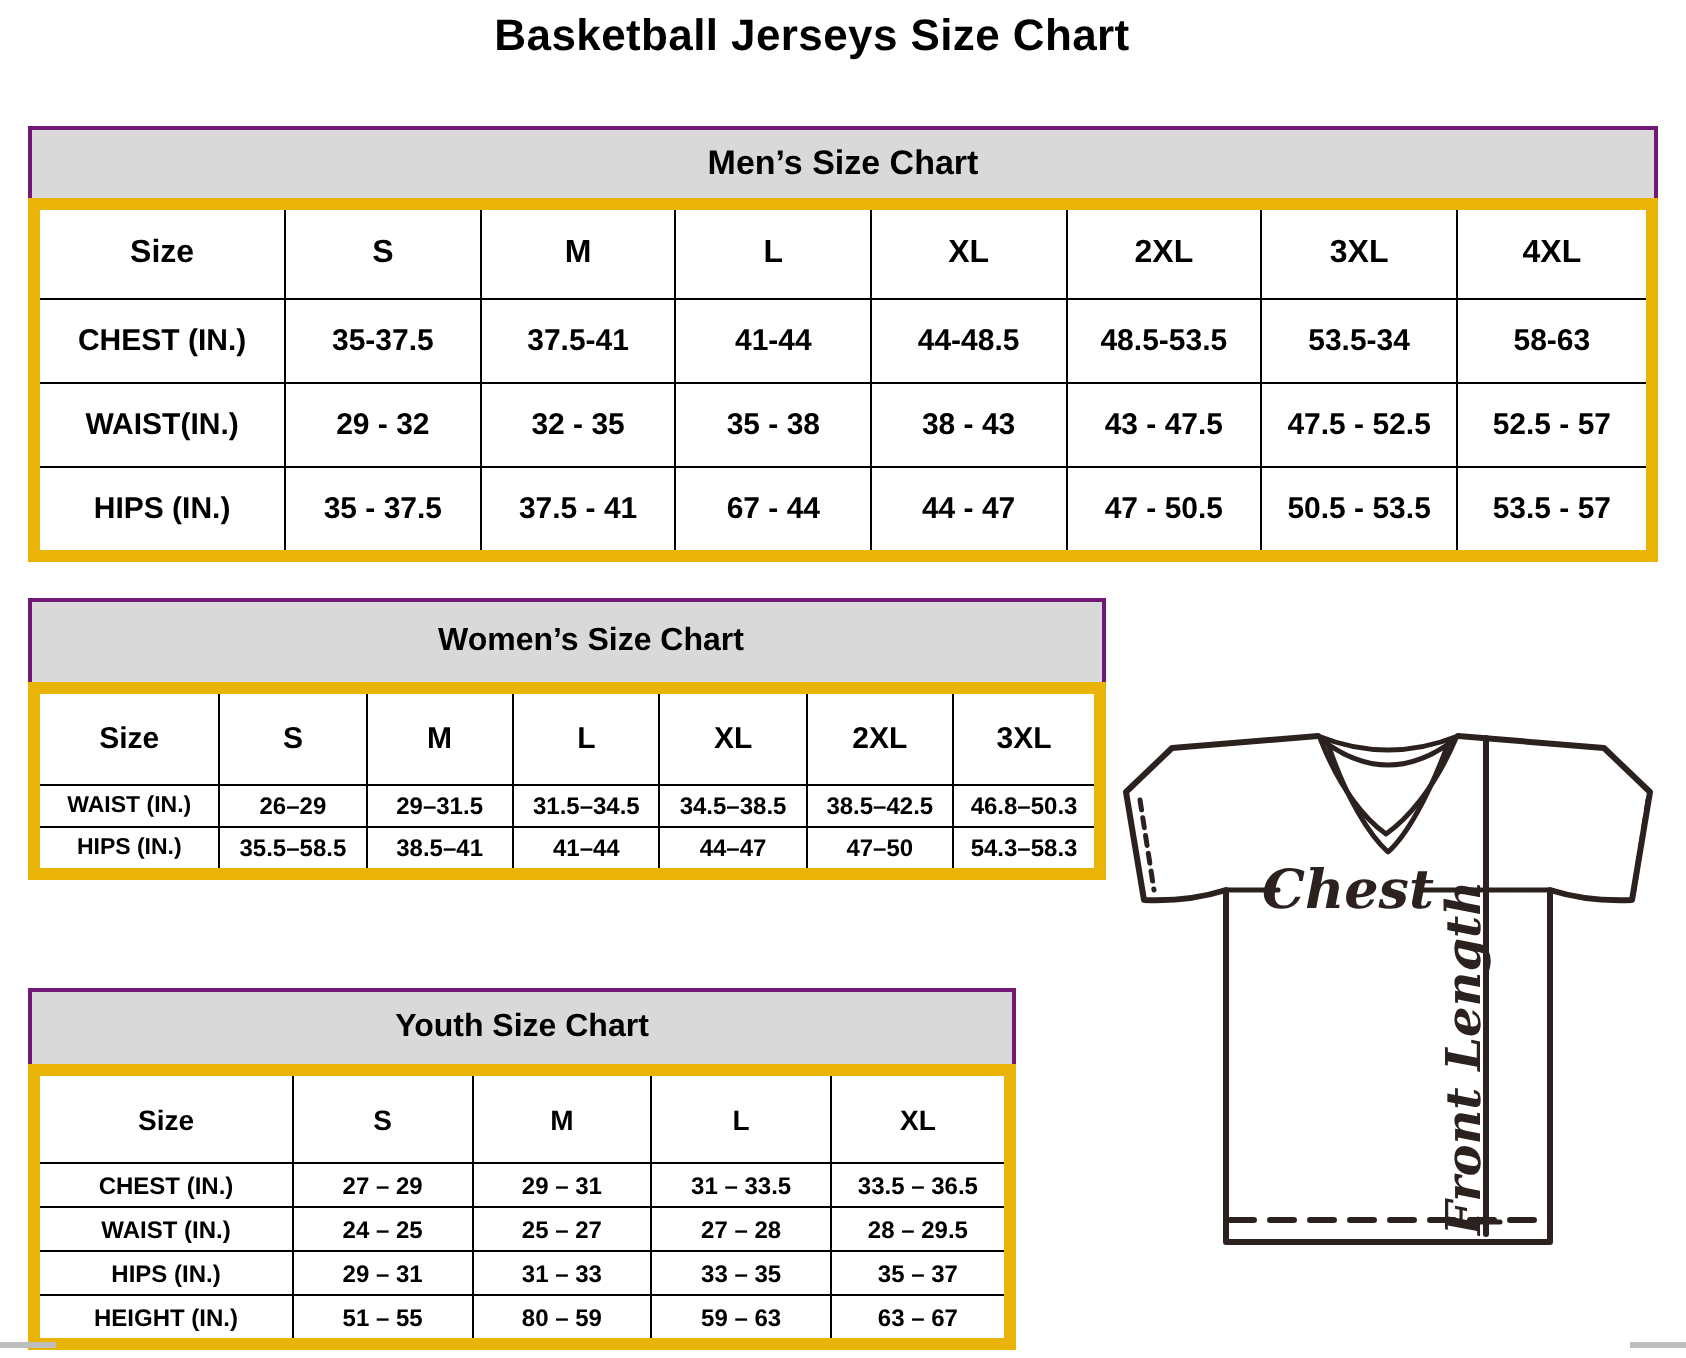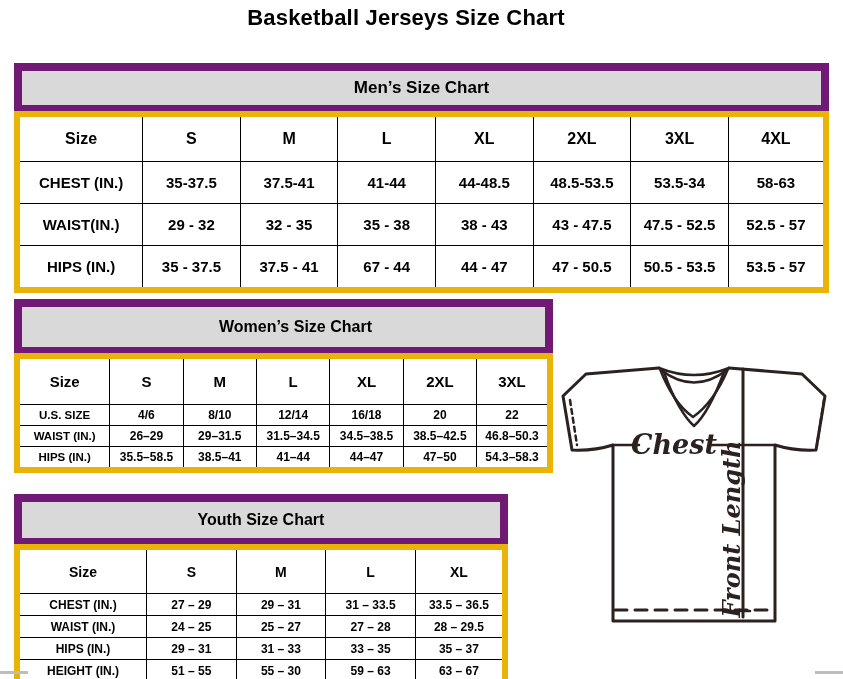--- a/index.html
+++ b/index.html
@@ -4,21 +4,21 @@
 <style>
   html,body{margin:0;padding:0;background:#fff;}
   body{width:843px;height:679px;overflow:hidden;position:relative;
        font-family:"Liberation Sans",sans-serif;color:#000;}
   .page-title{position:absolute;left:0;top:5px;width:812px;text-align:center;
       font-size:22px;font-weight:bold;letter-spacing:0.2px;}
   .chart{position:absolute;}
   .chart-men{left:14px;top:63px;width:815px;}
   .chart-women{left:14px;top:299px;width:539px;}
   .chart-youth{left:14px;top:494px;width:494px;}
-  .tbl-header{border:8px solid #701a75;background:#d9d9d9;text-align:center;
+  .tbl-header{border:2px solid #701a75;background:#d9d9d9;text-align:center;
       font-weight:bold;}
   .chart-men .tbl-header{font-size:17px;height:34px;line-height:34px;}
   .chart-women .tbl-header{font-size:16px;height:40px;line-height:40px;padding-left:24px;}
   .chart-youth .tbl-header{font-size:16px;height:36px;line-height:36px;}
   table{border-collapse:collapse;width:100%;margin-top:-2px;table-layout:fixed;
       border:6px solid #eab308;}
   th,td{border:1.5px solid #000;text-align:center;font-weight:bold;padding:0 2px;
       overflow:hidden;white-space:nowrap;}
   .chart-men thead th{font-size:16px;height:44px;}
   .chart-men tbody th,.chart-men tbody td{font-size:15px;height:41px;}
@@ -101,29 +101,20 @@
           <th>S</th>
           <th>M</th>
           <th>L</th>
           <th>XL</th>
           <th>2XL</th>
           <th>3XL</th>
         </tr>
       </thead>
       <tbody>
         <tr>
-          <th>U.S. SIZE</th>
-          <td>4/6</td>
-          <td>8/10</td>
-          <td>12/14</td>
-          <td>16/18</td>
-          <td>20</td>
-          <td>22</td>
-        </tr>
-        <tr>
           <th>WAIST (IN.)</th>
           <td>26–29</td>
           <td>29–31.5</td>
           <td>31.5–34.5</td>
           <td>34.5–38.5</td>
           <td>38.5–42.5</td>
           <td>46.8–50.3</td>
         </tr>
         <tr>
           <th>HIPS (IN.)</th>
@@ -168,21 +159,21 @@
         <tr>
           <th>HIPS (IN.)</th>
           <td>29 – 31</td>
           <td>31 – 33</td>
           <td>33 – 35</td>
           <td>35 – 37</td>
         </tr>
         <tr>
           <th>HEIGHT (IN.)</th>
           <td>51 – 55</td>
-          <td>55 – 30</td>
+          <td>80 – 59</td>
           <td>59 – 63</td>
           <td>63 – 67</td>
         </tr>
       </tbody>
     </table>
 </div>
 
 <svg class="jersey" viewBox="0 0 282 270" xmlns="http://www.w3.org/2000/svg">
   <g stroke="#2b2220" fill="none" stroke-width="3" stroke-linejoin="round" stroke-linecap="round">
 

